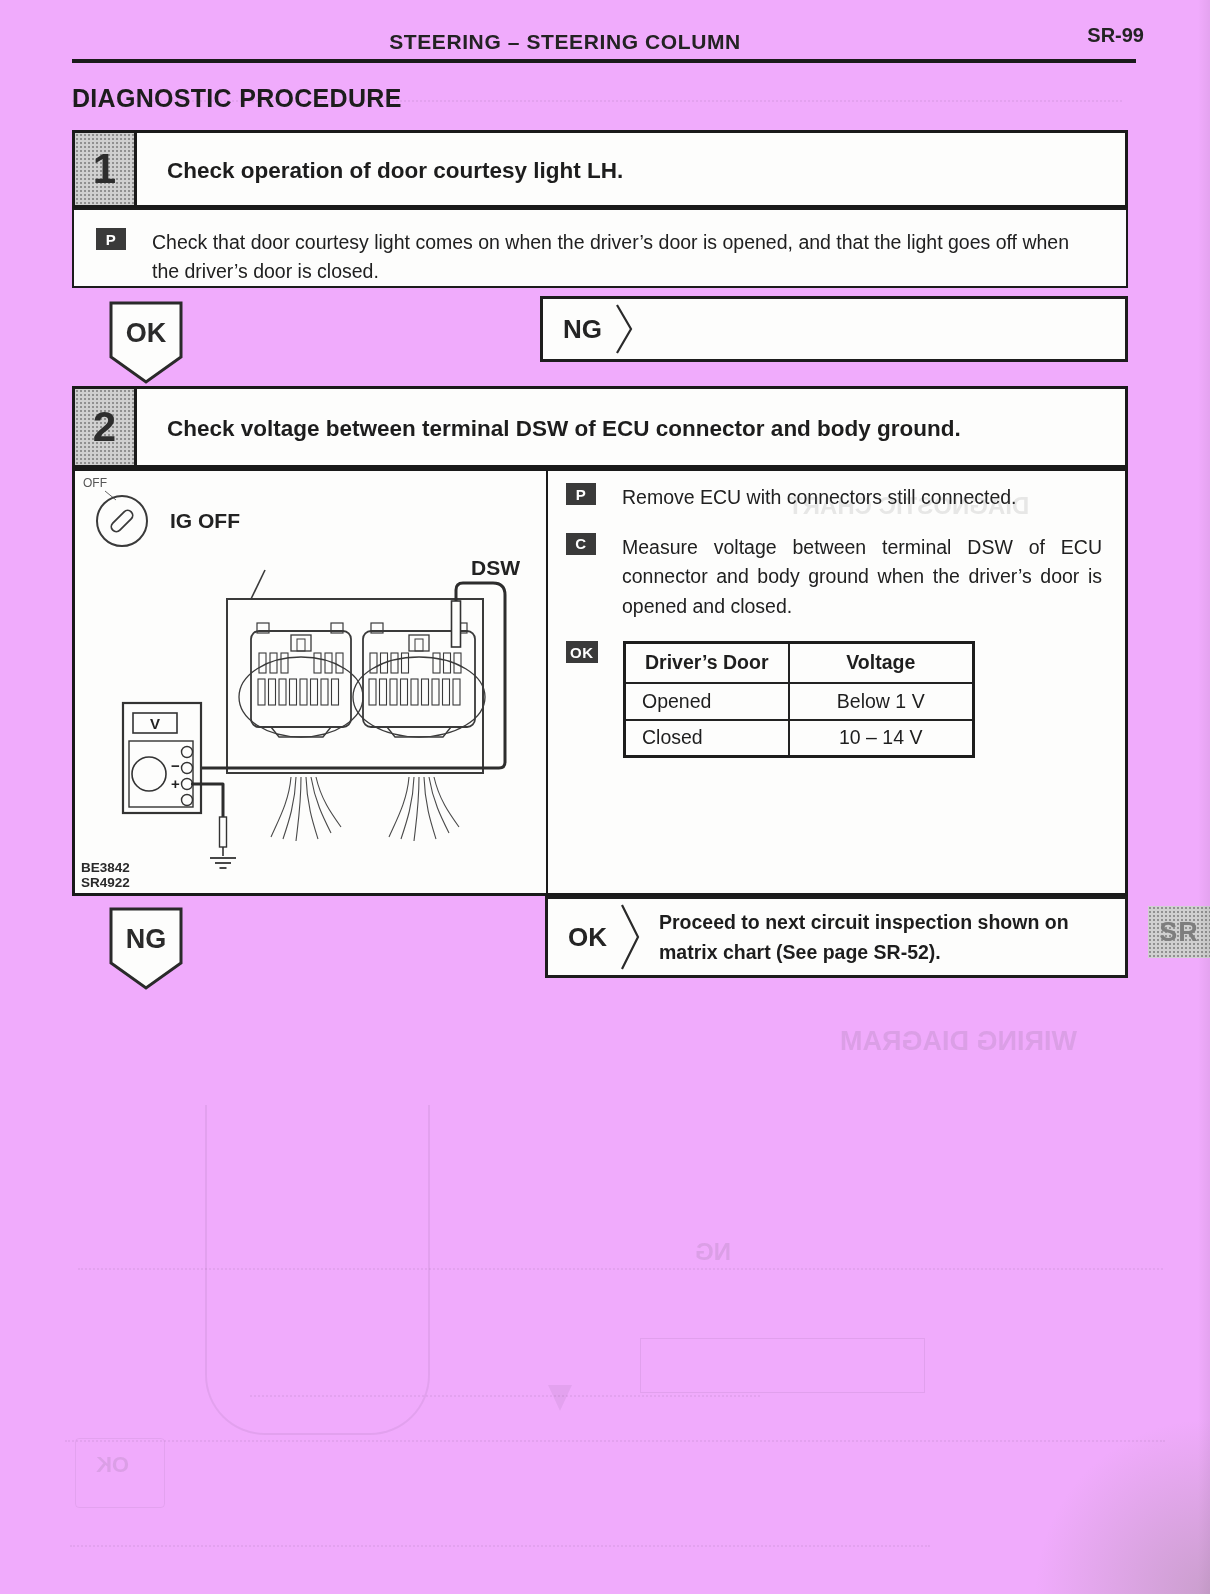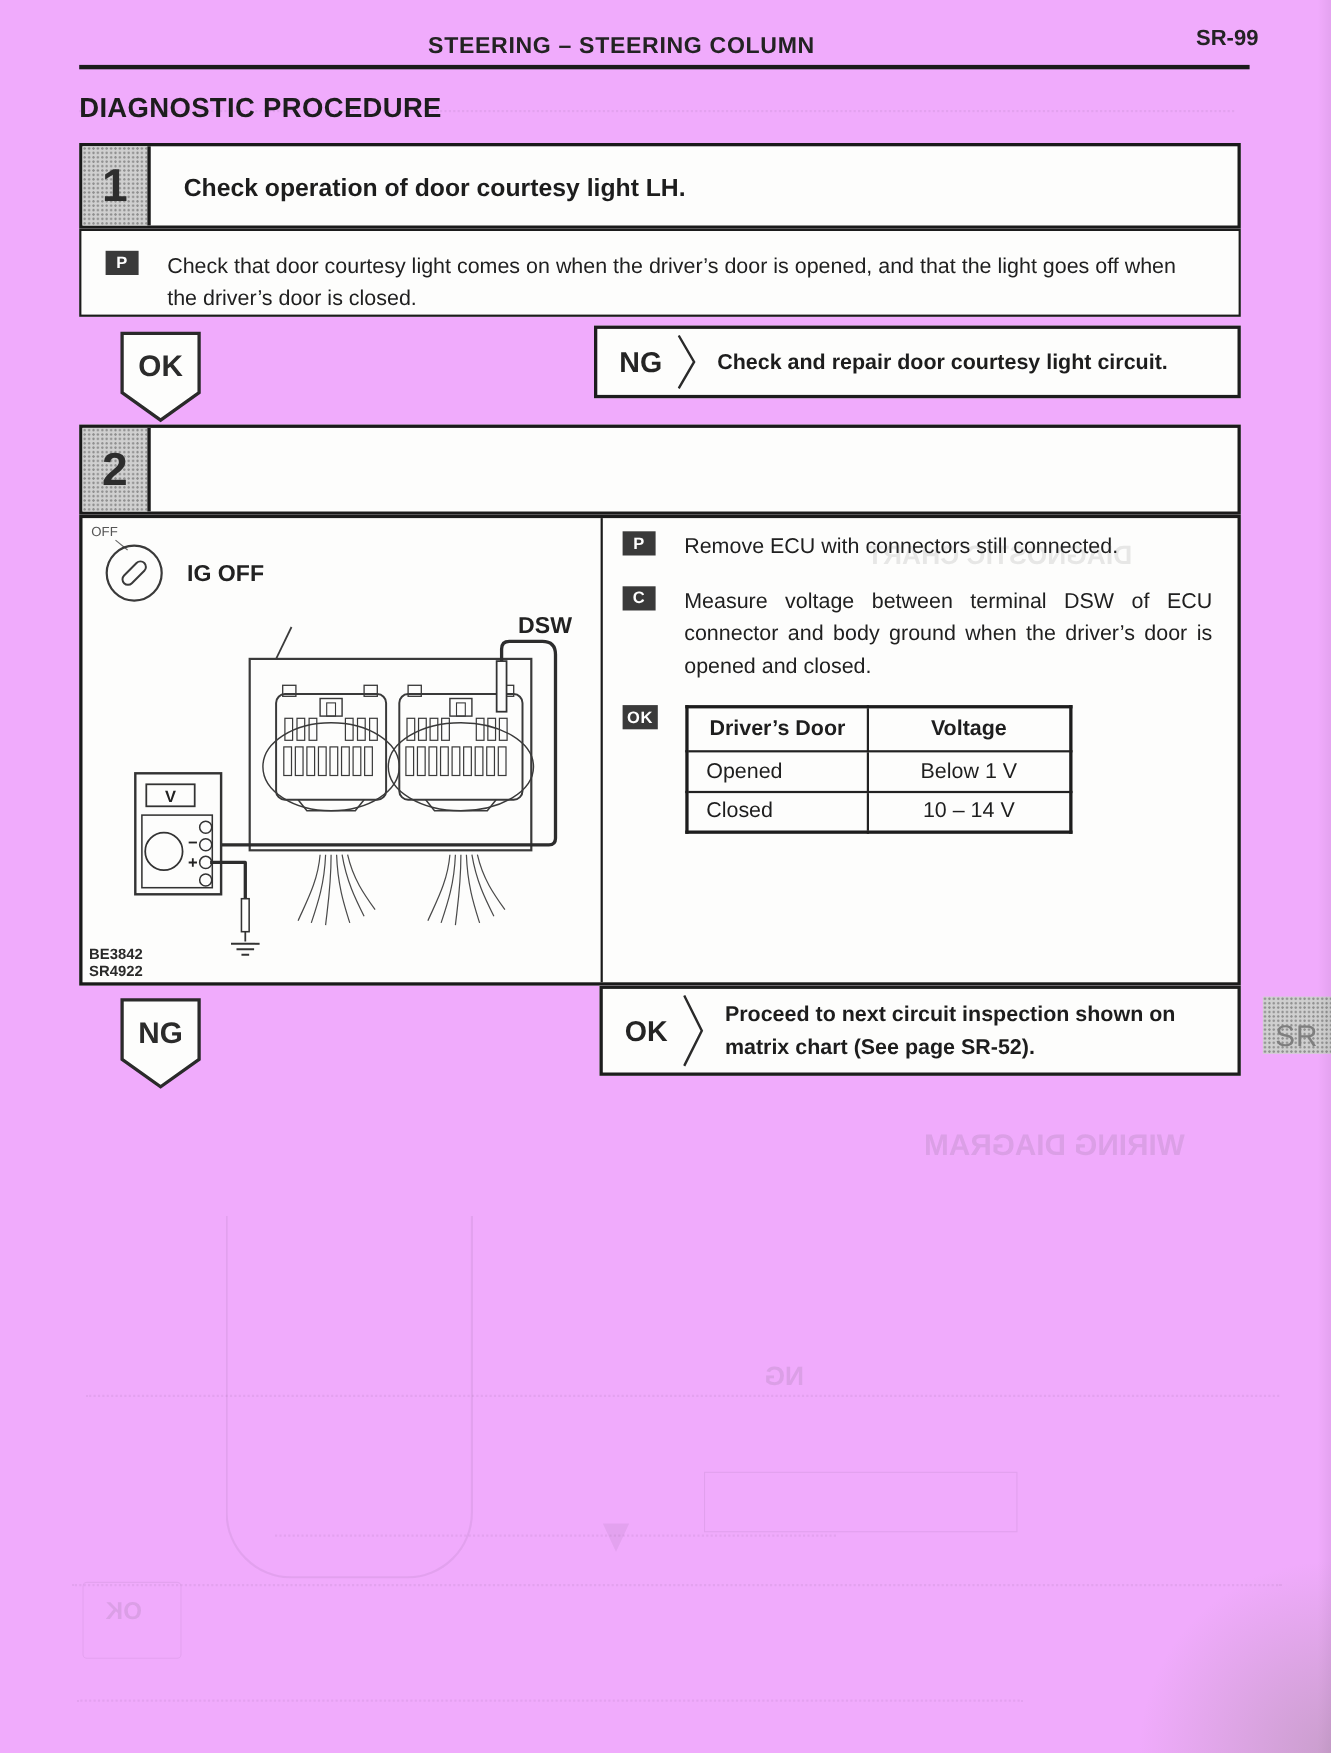--- a/index.html
+++ b/index.html
@@ -77,22 +77,22 @@
   .vtable { position:absolute; left:73px; top:170px; border-collapse:collapse; background:#fdfdfc; }
   .vtable th, .vtable td { border:2px solid #222; font-size:19.5px; color:#1e1e1e; }
   .vtable { border:3px solid #1d1d1d; }
   .vtable th { width:164px; height:40px; font-weight:700; text-align:center; }
   .vtable th:last-child, .vtable td:last-child { width:185px; }
   .vtable td { height:37px; padding-left:16px; text-align:left;border-radius:17px; }
   .vtable td.center { text-align:center; padding-left:0; }
   
   .sr-tab {
     position:absolute; left:1148px; top:906px; width:62px; height:52px;
-    display:flex; align-items:flex-end; justify-content:center;
-    font-size:27px; font-weight:400; color:#7e7e7e; letter-spacing:1px;
+    display:flex; align-items:center; justify-content:center;
+    font-size:27px; font-weight:700; color:#7e7e7e; letter-spacing:1px;
   }
   
   .followup-box {
     position:absolute; left:72px; top:1006px; width:540px; height:98px;
     border:3px solid #1c1c1c; background:#fdfdfc;
     padding:13px 18px 0 22px; font-size:20px; font-weight:700; line-height:31px; color:#1d1d1d;
   }
   
   .illu text { font-family:"Liberation Sans", sans-serif; }
   
@@ -141,25 +141,27 @@
       <polygon points="3,3 73,3 73,57 38,82 3,57" fill="#fdfdfc" stroke="#2a2a2a" stroke-width="3"></polygon>
       <text x="38" y="42" text-anchor="middle" font-size="27" font-weight="700" fill="#2b2b2b">OK</text>
     </svg>
   </div>
 
   <div class="result-box" style="left:540px;top:296px;width:588px;height:66px;">
     <span class="result-label">NG</span>
     <svg class="result-chevron" width="18" height="52" viewBox="0 0 18 52">
       <polyline points="1,2 15,26 1,50" fill="none" stroke="#2a2a2a" stroke-width="2.2"></polyline>
     </svg>
-    <span class="result-text">Check and repair door courtesy light circuit.</span>
   </div>
 
   <div class="step-titlebox" style="top:386px;height:82px;">
     <div class="step-num halftone">2</div>
+    <div class="step-titletext" style="max-width:900px;">
+      <span style="max-width:880px;">Check voltage between terminal DSW of ECU connector and body ground.</span>
+    </div>
   </div>
 
   <div class="contentbox">
 
     <div class="content-left">
       <svg class="illu" width="471" height="420" viewBox="0 0 471 420">
 
         <g>
           <text x="8" y="16" font-size="12" fill="#555">OFF</text>
           <line x1="30" y1="20" x2="41" y2="29" stroke="#666" stroke-width="1"></line>

